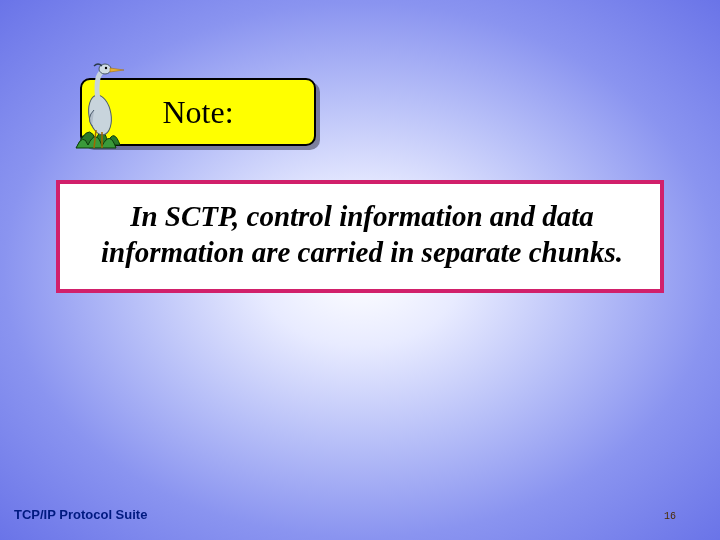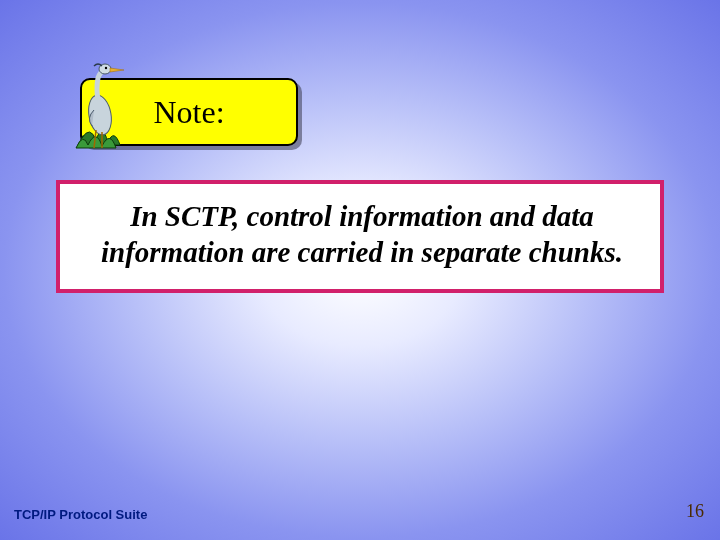--- a/index.html
+++ b/index.html
@@ -8,21 +8,21 @@
     width: 720px;
     height: 540px;
     background: radial-gradient(ellipse at center, #ffffff 0%, #e8ebff 20%, #b8c0f8 45%, #8a94f0 70%, #6a74e8 100%);
     position: relative;
     font-family: Georgia, 'Times New Roman', serif;
   }
   .note-box {
     position: absolute;
     left: 80px;
     top: 78px;
-    width: 218px;
+    width: 236px;
     height: 68px;
     background: #ffff00;
     border: 2px solid #000;
     border-radius: 10px;
     box-shadow: 4px 4px 0 rgba(60,60,80,0.55);
     display: flex;
     align-items: center;
     justify-content: center;
   }
   .note-label {
@@ -60,24 +60,24 @@
     position: absolute;
     left: 14px;
     bottom: 18px;
     font-family: Verdana, Arial, sans-serif;
     font-size: 13px;
     font-weight: bold;
     color: #001a80;
   }
   .footer-right {
     position: absolute;
-    right: 16px;
+    right: 44px;
     bottom: 18px;
-    font-family: Liberation Serif, serif;
-    font-size: 18px;
+    font-family: Liberation Mono, monospace;
+    font-size: 10px;
     color: #4a2a00;
   }
 </style>
 </head>
 <body>
 
 <div class="slide">
 
   <div class="note-box">
     <span class="note-label">Note:</span>

